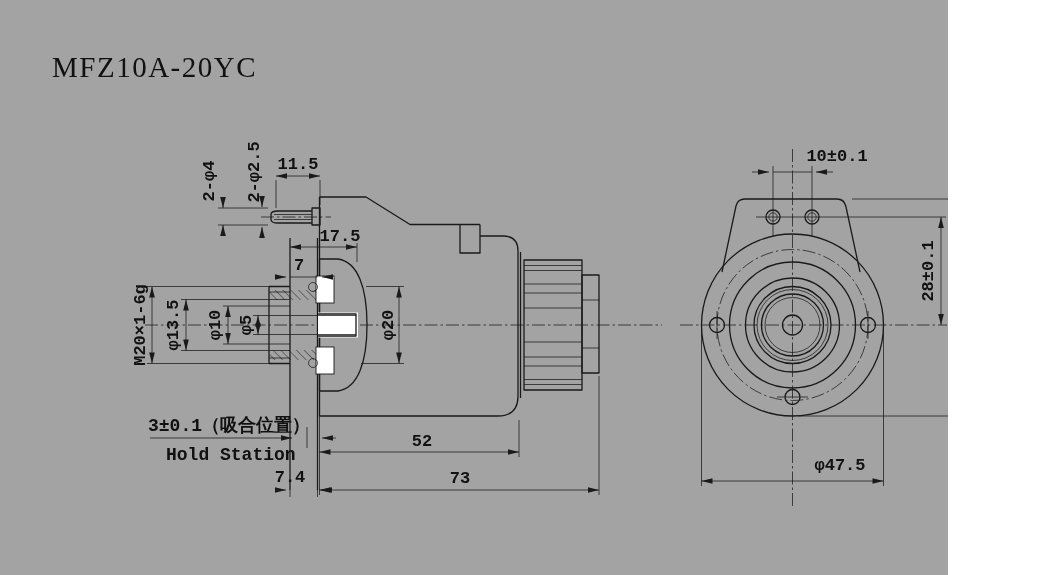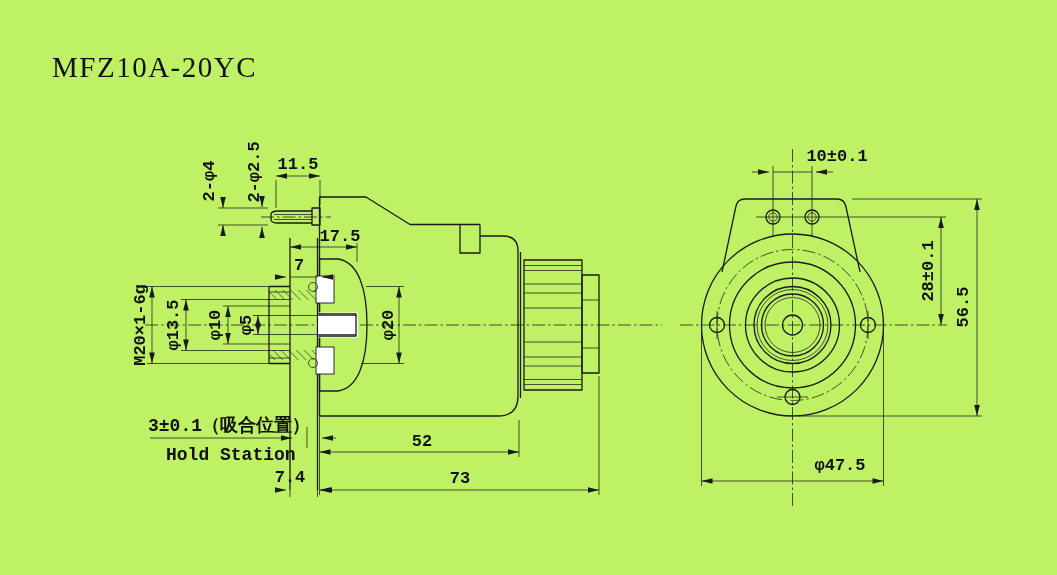--- a/index.html
+++ b/index.html
@@ -1,16 +1,16 @@
 <!DOCTYPE html>
 <html><head>
 <meta charset="utf-8">
 <style>
   html,body{margin:0;padding:0;background:#fff;}
-  .stage{position:relative;width:1057px;height:575px;background:#bef264;overflow:hidden;
+  .stage{position:relative;width:948px;height:575px;background:#a3a3a3;overflow:hidden;
          font-family:"Liberation Sans",sans-serif;text-align:right;}
   svg{position:absolute;left:0;top:0;}
   .o{stroke:#1a1a1a;stroke-width:1.3;fill:none;stroke-linejoin:round;}
   .d{stroke:#1a1a1a;stroke-width:0.75;fill:none;}
   .c{stroke:#1a1a1a;stroke-width:0.75;fill:none;stroke-dasharray:13 3 2.5 3;}
   .dimtxt{font-family:"Liberation Mono","DejaVu Sans Mono",monospace;font-size:17px;
           font-weight:700;fill:#111;}
   .dimtxt2{font-family:"Liberation Mono","DejaVu Sans Mono",monospace;font-size:18px;
           font-weight:700;fill:#111;}
   .title{font-family:"Liberation Serif","DejaVu Serif",serif;font-size:29px;

